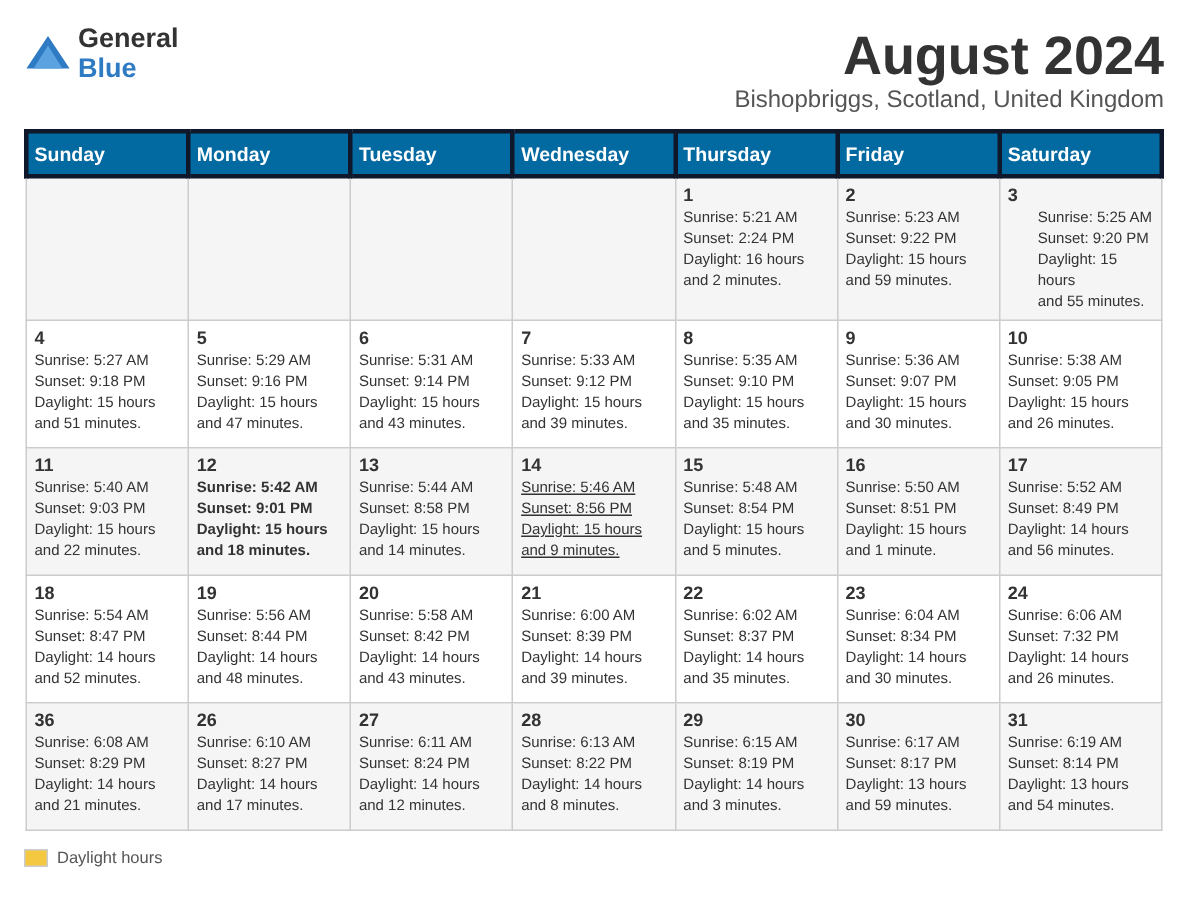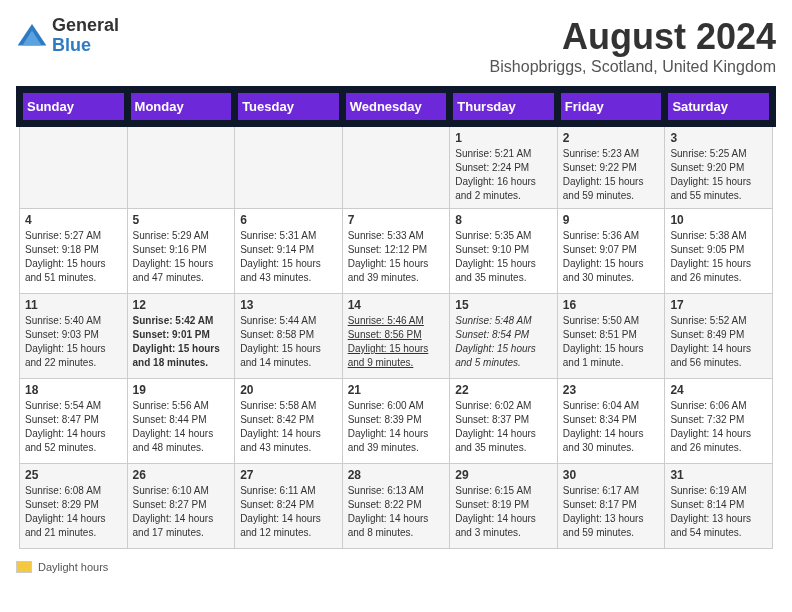--- a/index.html
+++ b/index.html
@@ -43,27 +43,27 @@
     .subtitle {
       font-size: 16px;
       color: #555;
     }
     table {
       width: 100%;
       border-collapse: collapse;
       table-layout: fixed;
     }
     thead tr th {
-      background: #6d28d9;
+      background: #0369a1;
       color: #fff;
       font-size: 13px;
       font-weight: bold;
       padding: 6px 4px;
       text-align: left;
-      border: 7px solid #0f172a;
+      border: 3px solid #0f172a;
     }
     tbody tr td {
       vertical-align: top;
       border: 1px solid #ccc;
       padding: 4px 5px;
       font-size: 10.5px;
       color: #333;
       height: 85px;
     }
     tbody tr:nth-child(odd) td {
@@ -149,21 +149,21 @@
         </td>
         <td>
           <span class="day-number">2</span>
           <div class="day-info" style="white-space: pre-line;">Sunrise: 5:23 AM
 Sunset: 9:22 PM
 Daylight: 15 hours
 and 59 minutes.</div>
         </td>
         <td>
           <span class="day-number">3</span>
-          <div class="day-info" style="white-space: pre-line;">Sunrise: 5:25 AM
+          <div class="day-info" style="white-space: pre-line; margin-left: 20px;">Sunrise: 5:25 AM
 Sunset: 9:20 PM
 Daylight: 15 hours
 and 55 minutes.</div>
         </td>
       </tr>
       <tr>
         <td>
           <span class="day-number">4</span>
           <div class="day-info" style="white-space: pre-line;">Sunrise: 5:27 AM
 Sunset: 9:18 PM
@@ -180,21 +180,21 @@
         <td>
           <span class="day-number">6</span>
           <div class="day-info" style="white-space: pre-line;">Sunrise: 5:31 AM
 Sunset: 9:14 PM
 Daylight: 15 hours
 and 43 minutes.</div>
         </td>
         <td>
           <span class="day-number">7</span>
           <div class="day-info" style="white-space: pre-line;">Sunrise: 5:33 AM
-Sunset: 12:12 PM
+Sunset: 9:12 PM
 Daylight: 15 hours
 and 39 minutes.</div>
         </td>
         <td>
           <span class="day-number">8</span>
           <div class="day-info" style="white-space: pre-line;">Sunrise: 5:35 AM
 Sunset: 9:10 PM
 Daylight: 15 hours
 and 35 minutes.</div>
         </td>
@@ -237,21 +237,21 @@
         </td>
         <td>
           <span class="day-number">14</span>
           <div class="day-info" style="white-space: pre-line; text-decoration: underline;">Sunrise: 5:46 AM
 Sunset: 8:56 PM
 Daylight: 15 hours
 and 9 minutes.</div>
         </td>
         <td>
           <span class="day-number">15</span>
-          <div class="day-info" style="white-space: pre-line; font-style: italic;">Sunrise: 5:48 AM
+          <div class="day-info" style="white-space: pre-line;">Sunrise: 5:48 AM
 Sunset: 8:54 PM
 Daylight: 15 hours
 and 5 minutes.</div>
         </td>
         <td>
           <span class="day-number">16</span>
           <div class="day-info" style="white-space: pre-line;">Sunrise: 5:50 AM
 Sunset: 8:51 PM
 Daylight: 15 hours
 and 1 minute.</div>
@@ -310,21 +310,21 @@
         <td>
           <span class="day-number">24</span>
           <div class="day-info" style="white-space: pre-line;">Sunrise: 6:06 AM
 Sunset: 7:32 PM
 Daylight: 14 hours
 and 26 minutes.</div>
         </td>
       </tr>
       <tr>
         <td>
-          <span class="day-number">25</span>
+          <span class="day-number">36</span>
           <div class="day-info" style="white-space: pre-line;">Sunrise: 6:08 AM
 Sunset: 8:29 PM
 Daylight: 14 hours
 and 21 minutes.</div>
         </td>
         <td>
           <span class="day-number">26</span>
           <div class="day-info" style="white-space: pre-line;">Sunrise: 6:10 AM
 Sunset: 8:27 PM
 Daylight: 14 hours

